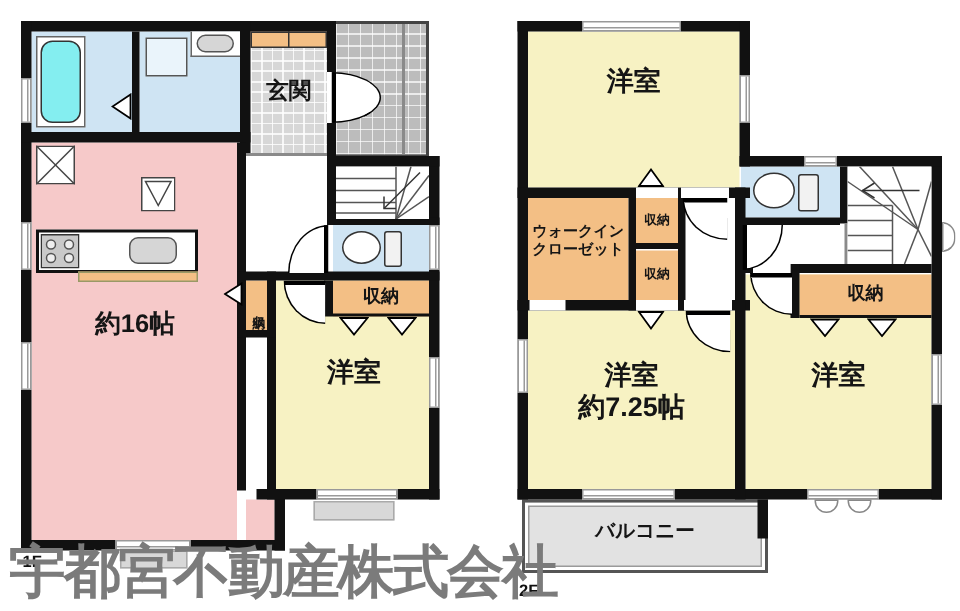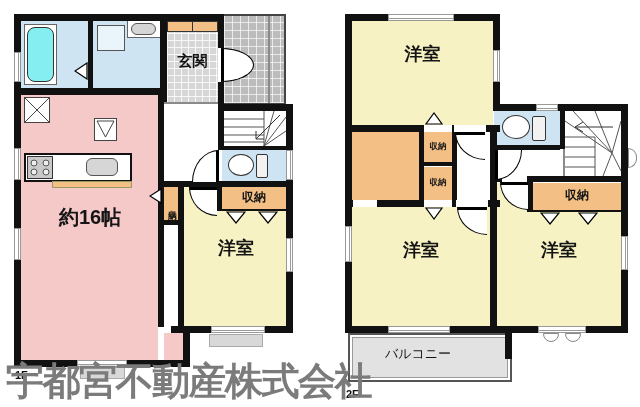--- a/index.html
+++ b/index.html
@@ -26,21 +26,21 @@
   .win-h::after{content:"";position:absolute;left:0;right:0;top:50%;border-top:1px solid #9a9a9a;}
   .win-v::after{content:"";position:absolute;top:0;bottom:0;left:50%;border-left:1px solid #9a9a9a;}
   .step{position:absolute;background:var(--c-step);border:1px solid #aaa;box-sizing:border-box;}
   .door{position:absolute;background:#fff;box-sizing:border-box;z-index:7;}
   .d-tl{border-top-left-radius:100% 100%;border-top:1.5px solid #000;border-left:1.5px solid #000;border-right:3px solid #000;}
   .d-bl{border-bottom-left-radius:100% 100%;border-bottom:1.5px solid #000;border-left:1.5px solid #000;border-top:3px solid #000;}
   .d-br{border-bottom-right-radius:100% 100%;border-bottom:1.5px solid #000;border-right:1.5px solid #000;border-left:3px solid #000;}
   .d-semi{border-radius:0 100% 100% 0 / 0 50% 50% 0;border:1.5px solid #000;border-left:3px solid #000;}
   .bump{position:absolute;background:#fff;border:1px solid #888;box-sizing:border-box;z-index:6;}
   .rlabel{position:absolute;color:#151515;text-align:center;font-weight:600;line-height:1.15;z-index:10;}
-  .t18{font-size:18px;} .t21{font-size:20px;} .t15{font-size:15px;}
+  .t18{font-size:18px;} .t21{font-size:17px;} .t15{font-size:15px;}
   .t13{font-size:13px;font-weight:600;} .t12{font-size:12px;} .t10{font-size:10px;} .t8{font-size:8.5px;}
   .ldk-name{font-size:23px;letter-spacing:5px;}
   .vtext{writing-mode:vertical-rl;text-orientation:upright;letter-spacing:1px;}
   .fixture{position:absolute;box-sizing:border-box;z-index:5;}
   .sink{background:var(--c-fixture);border:1px solid #555;border-radius:6px;}
   .bowl{background:#fff;border:1.4px solid #333;border-radius:50%;}
   .tank{background:#f2f2f2;border:1.4px solid #333;border-radius:2px;}
   .floorlabel{position:absolute;font-size:11px;font-weight:bold;color:#111;z-index:5;}
   #watermark{position:absolute;left:6px;top:356px;font-size:38px;font-weight:bold;
     color:var(--c-watermark);letter-spacing:-1.5px;white-space:nowrap;z-index:60;}
@@ -256,27 +256,32 @@
     <svg style="left:540px;top:212px;" width="20" height="13" viewBox="0 0 20 13">
       <polygon points="1,1 19,1 10,12" fill="#fff" stroke="#000" stroke-width="1.2"></polygon>
     </svg>
     <svg style="left:578px;top:212px;" width="20" height="13" viewBox="0 0 20 13">
       <polygon points="1,1 19,1 10,12" fill="#fff" stroke="#000" stroke-width="1.2"></polygon>
     </svg>
 
     <div class="rlabel t18" style="left:360px;top:44px;width:125px;">
       <div>洋室</div>
     </div>
+    <div class="rlabel t10" style="left:352px;top:149px;width:67px;">
+      <div>ウォークイン</div>
+      <div>クローゼット</div>
+    </div>
     <div class="rlabel t8" style="left:424px;top:142px;width:28px;">収納</div>
     <div class="rlabel t8" style="left:424px;top:178px;width:28px;">収納</div>
     <div class="rlabel t12" style="left:533px;top:189px;width:88px;">収納</div>
     <div class="rlabel t18" style="left:355px;top:240px;width:132px;">
       <div>洋室</div>
+      <div>約7.25帖</div>
     </div>
     <div class="rlabel t18" style="left:500px;top:240px;width:118px;">
       <div>洋室</div>
     </div>
-    <div class="rlabel t13" style="left:336px;top:347px;width:164px;font-weight:400;">バルコニー</div>
+    <div class="rlabel t13" style="left:348px;top:347px;width:164px;font-weight:700;">バルコニー</div>
     <div class="floorlabel" style="left:346px;top:388px;">2F</div>
   </div>
 
   <div id="watermark">宇都宮不動産株式会社</div>
 </div>
 
 </body></html>

